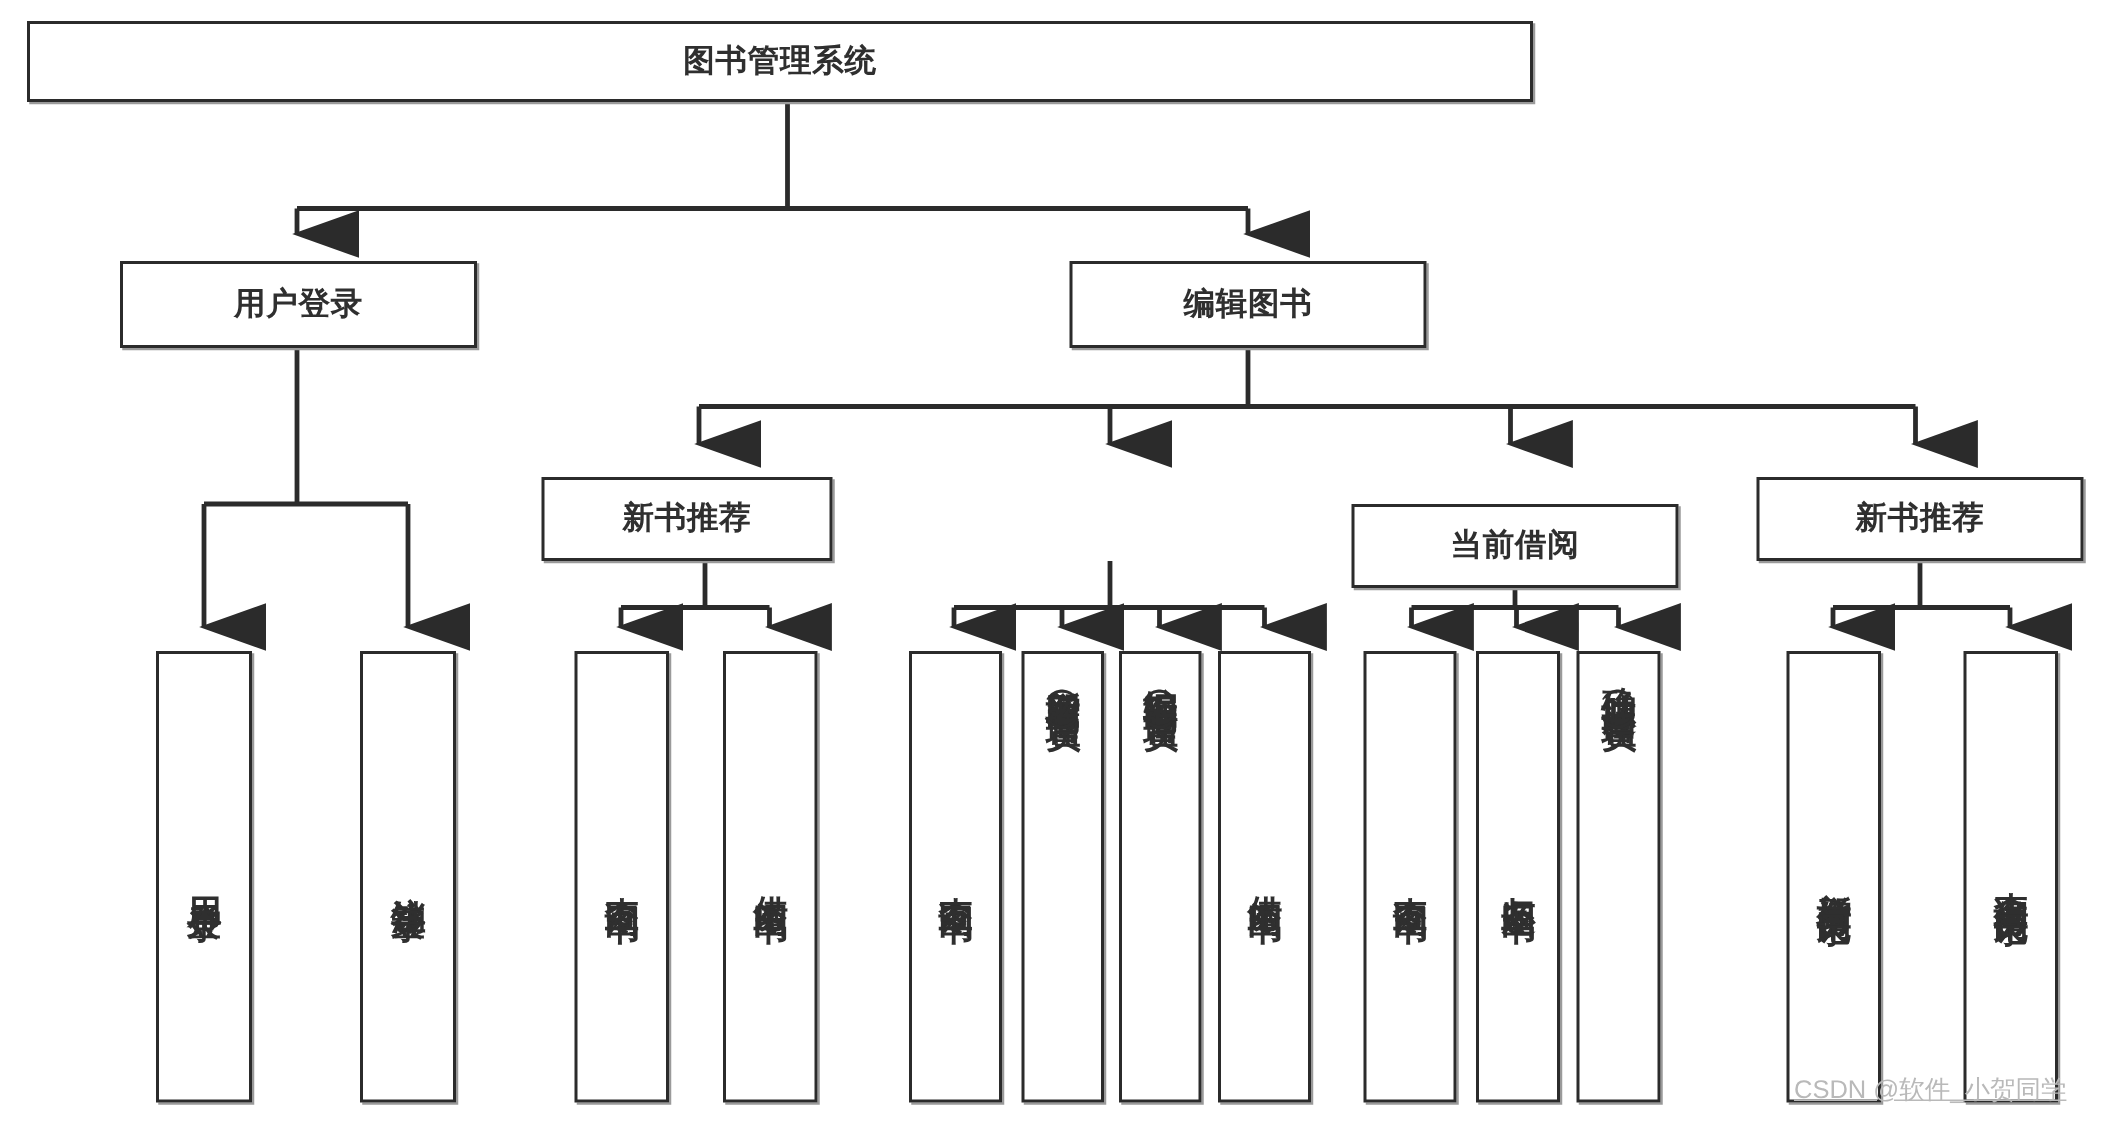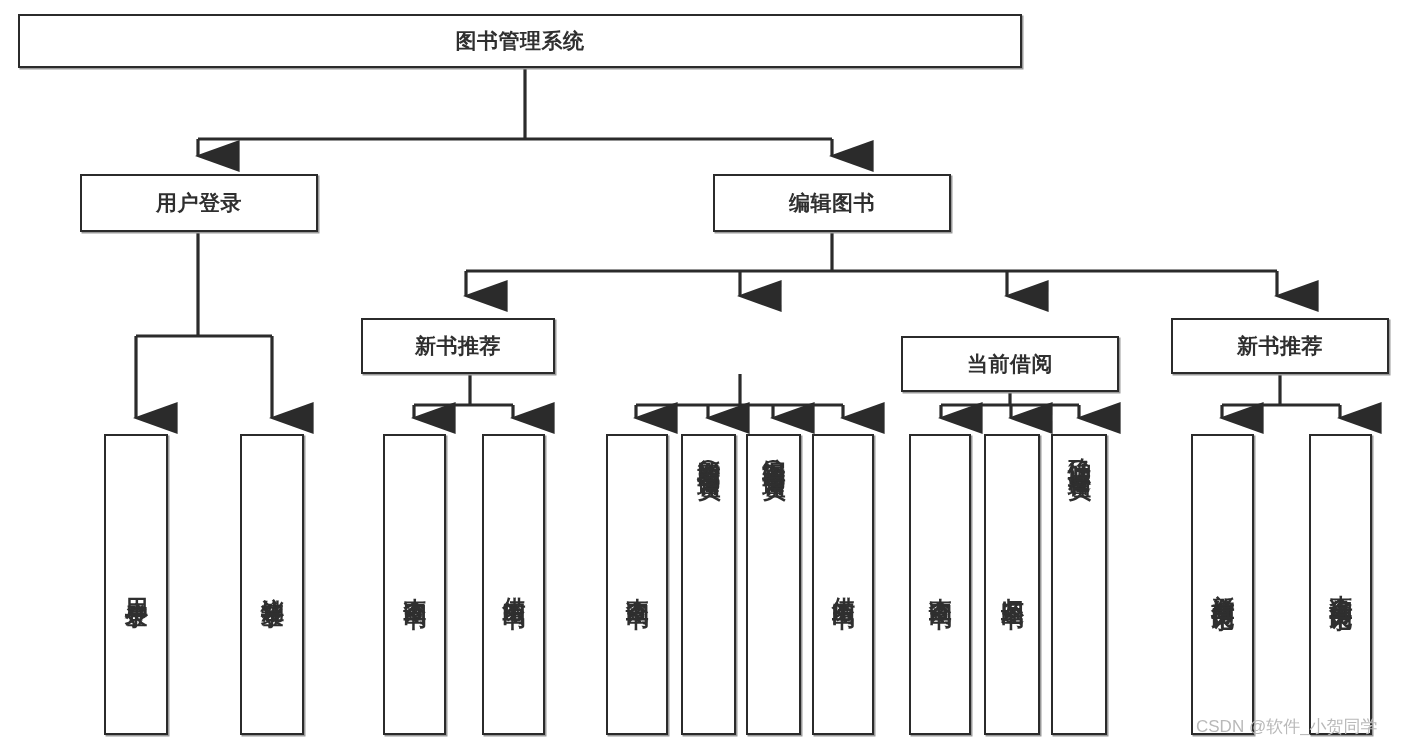--- a/index.html
+++ b/index.html
@@ -61,20 +61,21 @@
     padding-top: 0;
   }
   #watermark {
     position: absolute;
     left: 1196px;
     top: 715px;
     font-size: 17px;
     color: #b9b9b9;
     white-space: nowrap;
     pointer-events: none;
+    text-decoration: underline;
   }
 </style>
 </head>
 <body>
 
 <div id="diagram-root">
 
   <svg class="layer" viewBox="0 0 1405 747">
     <defs>
       <marker id="arrow" viewBox="0 0 12 14" refX="6" refY="13" markerWidth="12" markerHeight="14" orient="auto-start-reverse">

